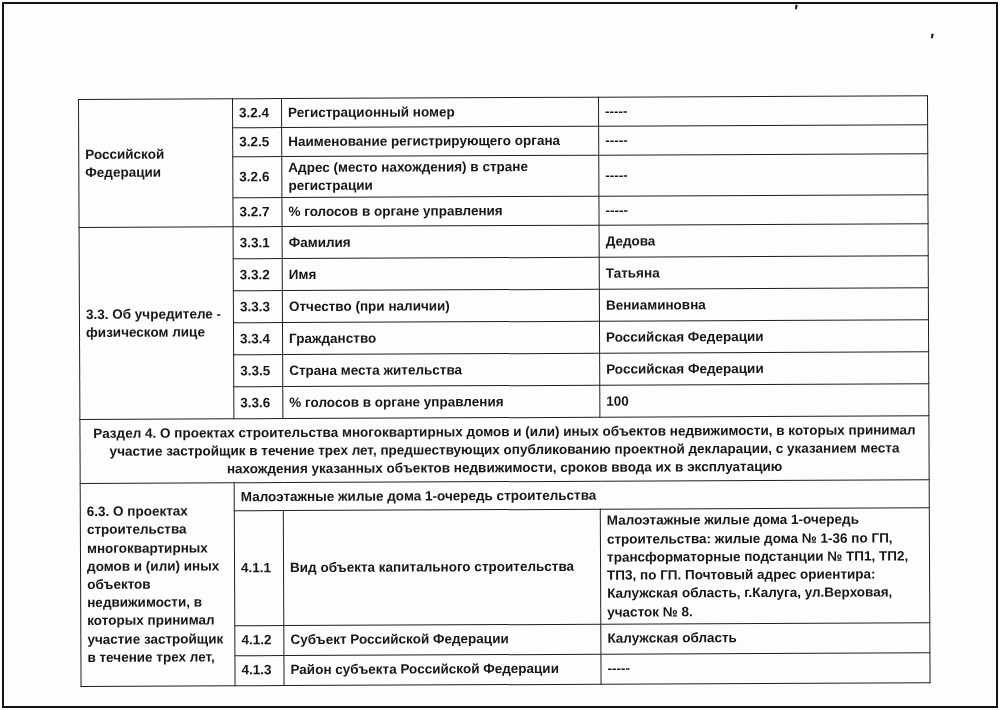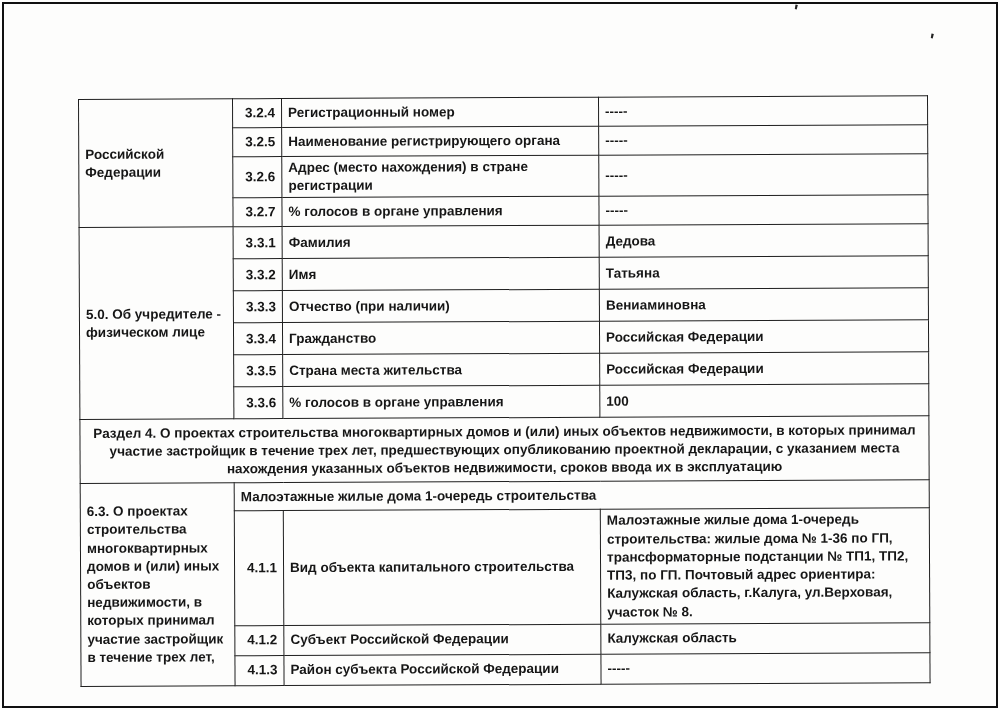--- a/index.html
+++ b/index.html
@@ -53,21 +53,21 @@
     vertical-align: middle;
     overflow: hidden;
   }
   td.left {
     vertical-align: top;
     padding-top: 5px;
     padding-left: 5px;
     line-height: 1.5;
     font-size: 13.5px;
   }
-  td.num { padding-left: 4px; text-align: right; }
+  td.num { padding-left: 4px; }
   td.sect {
     text-align: center;
     font-size: 14px;
     line-height: 1.5;
     padding: 5px 10px;
   }
   td.subhead { padding-left: 6px; }
   td.top { vertical-align: top; padding-top: 6px; }
   td.value { line-height: 1.55; }
   tr.h29 { height: 29px; }
@@ -111,21 +111,21 @@
           <td class="label">Адрес (место нахождения) в стране регистрации</td>
           <td class="value">-----</td>
         </tr>
         <tr class="h29">
           <td class="num">3.2.7</td>
           <td class="label">% голосов в органе управления</td>
           <td class="value">-----</td>
         </tr>
 
         <tr class="h32">
-          <td class="left" rowspan="6">5.0. Об учредителе - физическом лице</td>
+          <td class="left" rowspan="6">3.3. Об учредителе - физическом лице</td>
           <td class="num">3.3.1</td>
           <td class="label">Фамилия</td>
           <td class="value">Дедова</td>
         </tr>
         <tr class="h32">
           <td class="num">3.3.2</td>
           <td class="label">Имя</td>
           <td class="value">Татьяна</td>
         </tr>
         <tr class="h32">

